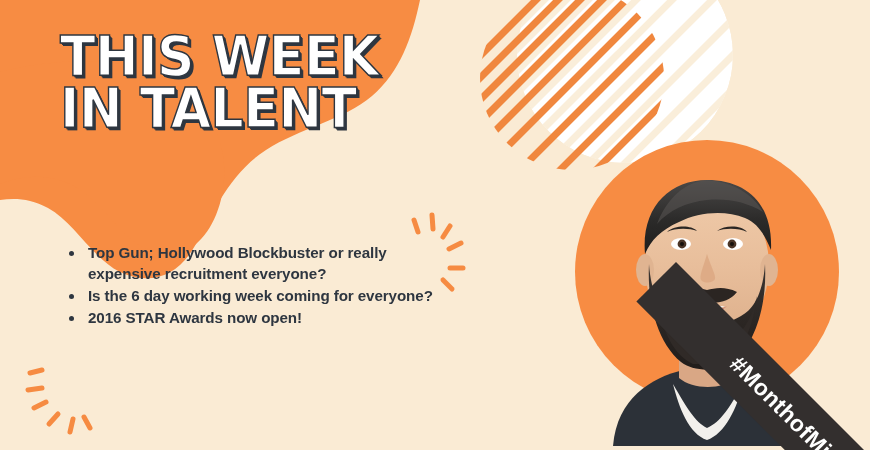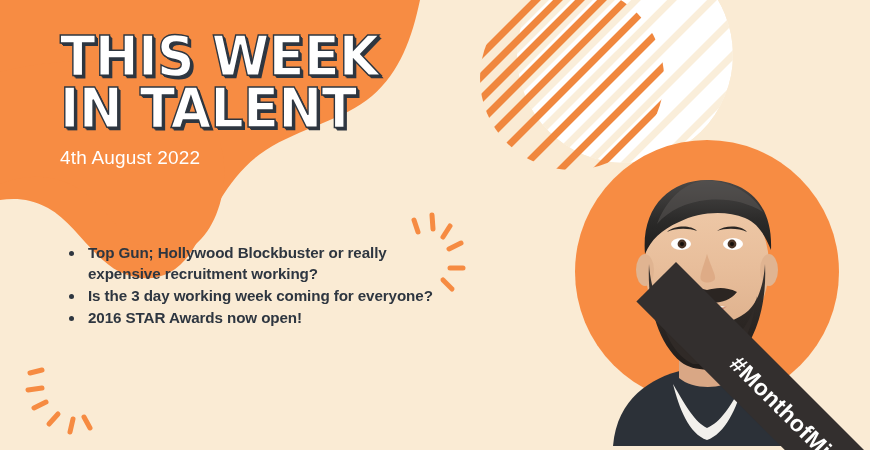--- a/index.html
+++ b/index.html
@@ -207,26 +207,25 @@
       <line x1="34" y1="408" x2="46" y2="402"></line>
       <line x1="49" y1="424" x2="58" y2="414"></line>
       <line x1="70" y1="432" x2="73" y2="419"></line>
       <line x1="90" y1="428" x2="84" y2="417"></line>
     </g>
   </svg>
 
   <div id="title-block">
     <div class="title-line">THIS WEEK</div>
     <div class="title-line">IN TALENT</div>
-    <div id="date-text">4th August 2022</div>
   </div>
 
   <ul id="bullet-list">
-    <li>Top Gun; Hollywood Blockbuster or really expensive recruitment working?</li>
-    <li>Is the 3 day working week coming for everyone?</li>
+    <li>Top Gun; Hollywood Blockbuster or really expensive recruitment everyone?</li>
+    <li>Is the 6 day working week coming for everyone?</li>
     <li>2016 STAR Awards now open!</li>
   </ul>
 
   <div id="portrait-wrap">
     <div id="portrait-circle"></div>
     <svg id="portrait-photo" viewBox="0 0 224 300" xmlns="http://www.w3.org/2000/svg">
       <defs>
         <linearGradient id="hairGrad" x1="0" y1="0" x2="0" y2="1">
           <stop offset="0%" stop-color="#4A4847"></stop>
           <stop offset="55%" stop-color="#2B2A29"></stop>

